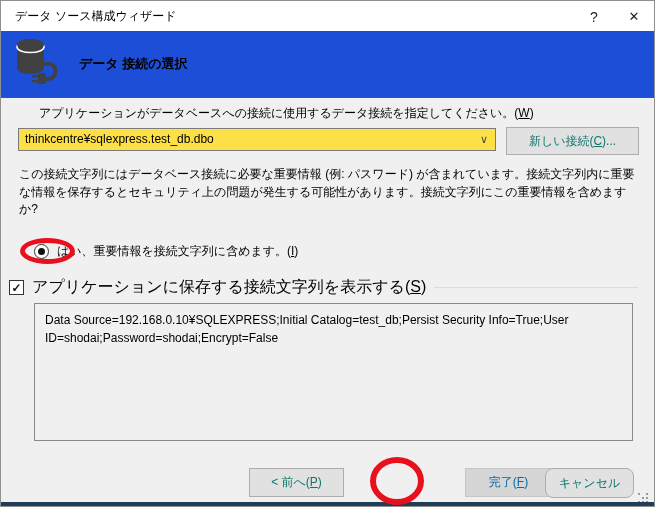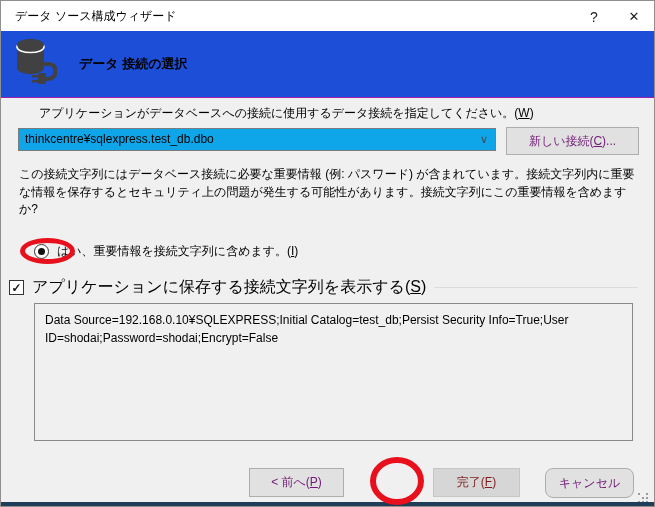--- a/index.html
+++ b/index.html
@@ -17,25 +17,25 @@
           font-size:14px;color:#222;cursor:default;background:transparent;border:0;}
   .tb-help{right:40px;}
   .tb-close{right:0;font-size:13px;}
   
   .header{position:absolute;left:0;top:30px;right:0;height:66px;background:#1d4ed8;border-bottom:1px solid #a21caf;}
   .header .hicon{position:absolute;left:12px;top:6px;}
   .header .htitle{position:absolute;left:78px;top:24px;font-weight:bold;font-size:13px;}
   
   .instruction{position:absolute;left:18px;top:104px;font-size:12px;margin-left:20px;}
   .combo{position:absolute;left:17px;top:127px;width:478px;height:23px;box-sizing:border-box;
-         background:#0ea5e9;border:1px solid #7b7b7b;}
+         background:#fde047;border:1px solid #7b7b7b;}
   .combo .val{position:absolute;left:6px;top:0;line-height:21px;font-size:12px;white-space:nowrap;}
   .combo .chev{position:absolute;right:7px;top:0;line-height:20px;font-size:11px;color:#444;}
   .btn{box-sizing:border-box;background:var(--button-face,#e1e1e1);border:1px solid #adadad;
-       font-family:inherit;font-size:12px;color:#701a75;text-align:center;padding:0;}
+       font-family:inherit;font-size:12px;color:#0f766e;text-align:center;padding:0;}
   .btn-newconn{position:absolute;left:505px;top:126px;width:133px;height:28px;}
   .warning{position:absolute;left:18px;top:165px;width:623px;line-height:17.5px;font-size:12px;}
   .radio-row{position:absolute;left:33px;display:flex;align-items:center;}
   .radio-row.r1{top:216px;}
   .radio-row.r2{top:242px;}
   .radio{width:13px;height:13px;border:1px solid #333;border-radius:50%;background:#fff;
          display:inline-flex;align-items:center;justify-content:center;flex:none;}
   .radio .dot{width:7px;height:7px;border-radius:50%;background:#111;display:none;}
   .radio.checked .dot{display:block;}
   .radio-row .rlabel{margin-left:8px;font-size:12px;white-space:nowrap;}
@@ -45,22 +45,22 @@
   .checkbox .mark{font-size:12px;line-height:12px;font-weight:bold;color:#111;}
   .check-row .clabel{margin-left:8px;font-size:16px;white-space:nowrap;}
   .check-row .gline{flex:1;height:1px;background:#dcdcdc;margin-left:8px;}
   .connstr{position:absolute;left:33px;top:302px;width:599px;height:138px;box-sizing:border-box;
            background:#f0f0f0;border:1px solid #898989;padding:7px 10px;
            font-size:12px;line-height:18px;overflow-wrap:break-word;}
   
   .btn-prev{position:absolute;left:248px;top:467px;width:95px;height:29px;}
   .btn-next{position:absolute;left:349px;top:464px;width:98px;height:33px;
             border:2px solid var(--accent-blue,#0078d7);}
-  .btn-finish{position:absolute;left:432px;top:467px;width:87px;height:29px;
-              background:#d6d6d6;border-color:#c6c6c6;color:#7f1d1d;}
+  .btn-finish{position:absolute;left:464px;top:467px;width:87px;height:29px;
+              background:#d6d6d6;border-color:#c6c6c6;color:#0369a1;}
   .btn-cancel{position:absolute;left:544px;top:467px;width:89px;height:30px;border-radius:8px;}
   .grip{position:absolute;left:637px;top:492px;width:12px;height:12px;}
   .grip::before{content:"";position:absolute;left:0;top:0;width:2px;height:2px;background:#9a9a9a;
       box-shadow:8px 0 #9a9a9a,4px 4px #9a9a9a,8px 4px #9a9a9a,0 8px #9a9a9a,4px 8px #9a9a9a,8px 8px #9a9a9a;}
   .bottom-strip{position:absolute;left:0;right:0;bottom:0;height:4px;background:var(--bottom-strip,#1f3d57);}
   
   .annot{position:absolute;border-style:solid;border-color:var(--annotation-red,#e8101c);
          border-radius:50%;box-sizing:border-box;pointer-events:none;}
   .annot-radio{left:19px;top:237px;width:55px;height:26px;border-width:5px;}
   .annot-next{left:369px;top:456px;width:54px;height:48px;border-width:6px;}

